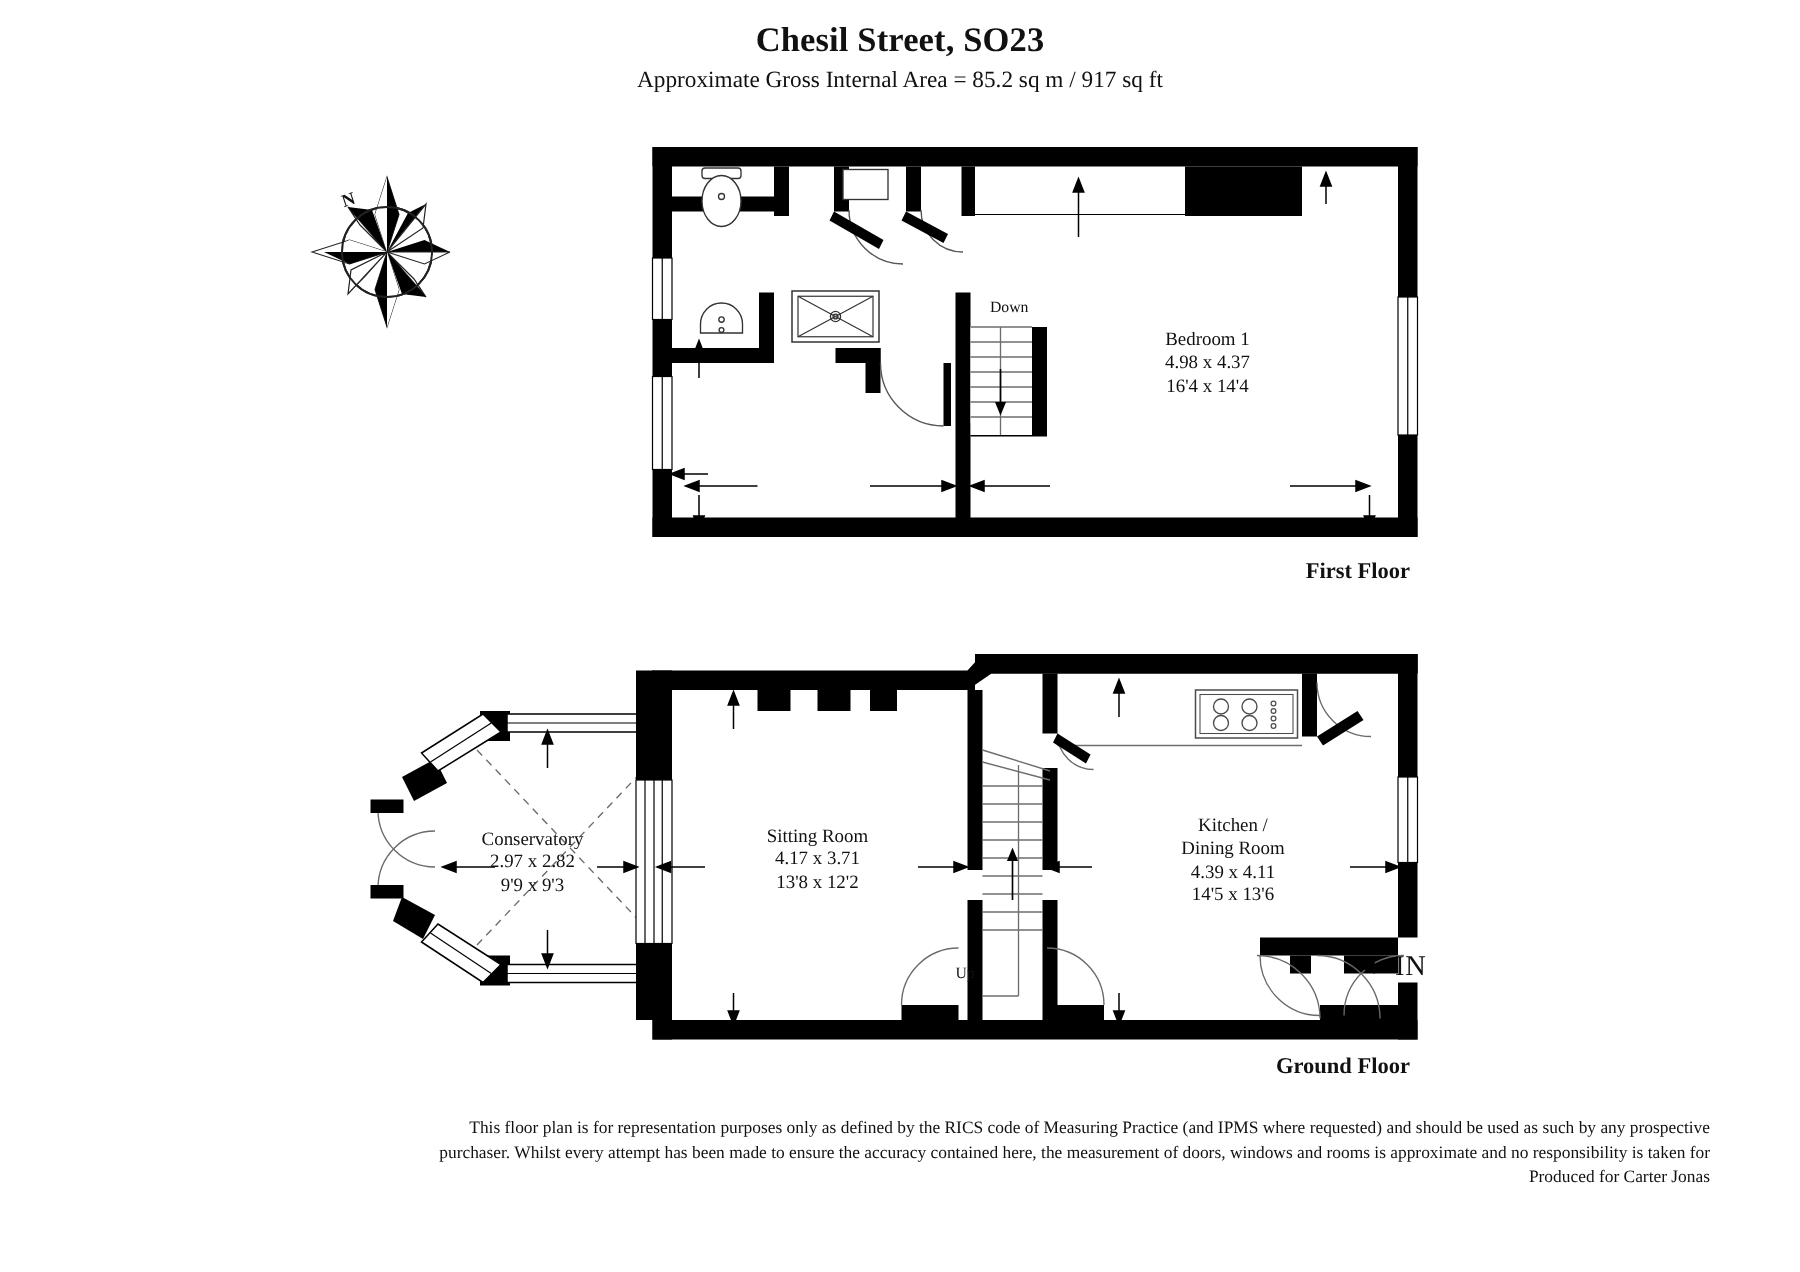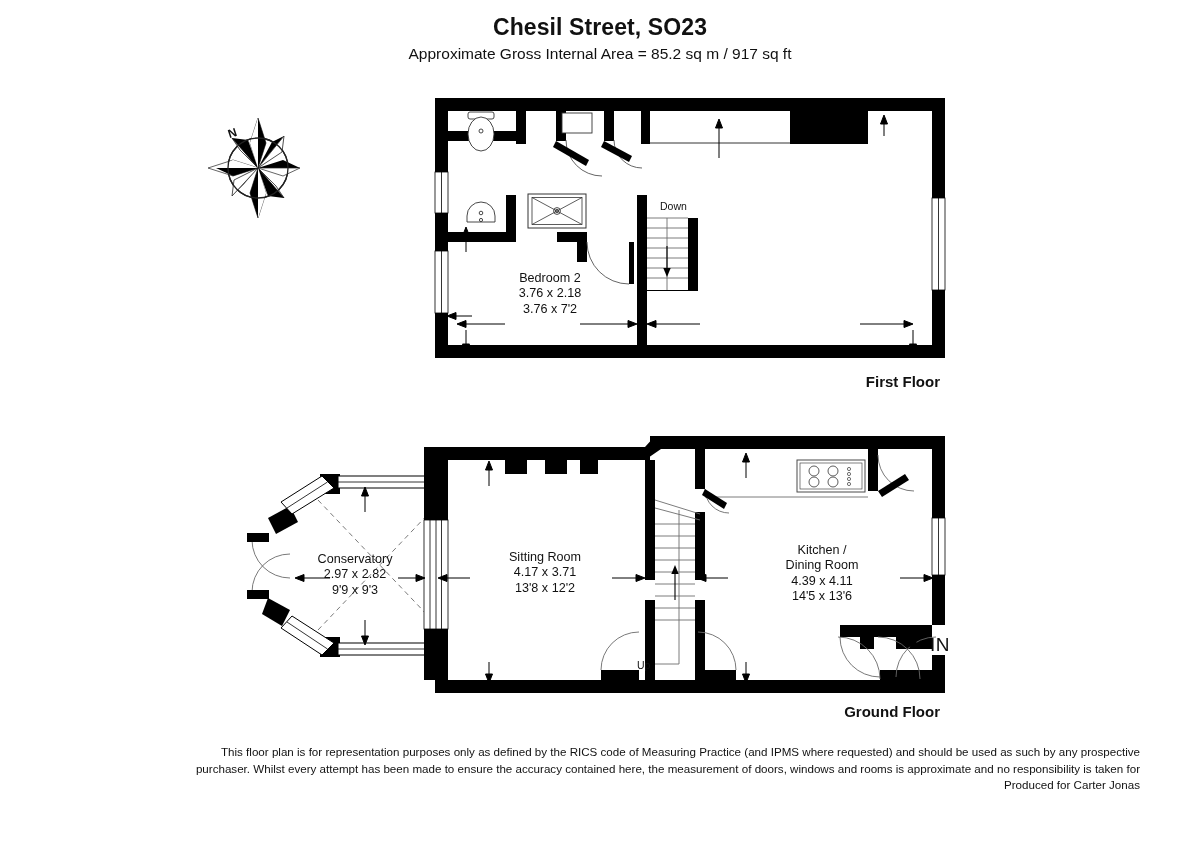--- a/index.html
+++ b/index.html
@@ -13,20 +13,21 @@
     height: 848px;
     font-family: "Liberation Sans", sans-serif;
     color: #111111;
     position: relative;
     overflow: hidden;
   }
   #page {
     position: relative;
     width: 1200px;
     height: 672px;
+    font-family: Liberation Serif, serif;
   }
   .hdr {
     position: absolute;
     left: 0;
     width: 1200px;
     text-align: center;
   }
   #title {
     top: 14px;
     font-size: 23px;
@@ -71,21 +72,21 @@
   }
   #footer .line { display: block; }
   #produced {
     margin-top: 0px;
   }
   .tiny {
     position: absolute;
     font-size: 10.5px;
   }
   #down-label { left: 660px; top: 200px; }
-  #up-label { left: 637px; top: 644px; margin-top: 15px; }
+  #up-label { left: 637px; top: 644px; }
   #in-label {
     left: 930px;
     top: 634px;
     font-size: 19px;
     font-weight: normal;
     letter-spacing: 0.5px;
   }
   #compass-n {
     position: absolute;
     left: 228px;
@@ -457,26 +458,26 @@
         <polygon points="489,683 485.5,674 492.5,674" fill="#000000"></polygon>
         <line x1="746" y1="662" x2="746" y2="678"></line>
         <polygon points="746,683 742.5,674 749.5,674" fill="#000000"></polygon>
 
         <line x1="912" y1="645" x2="926" y2="645"></line>
         <polygon points="907,645 916,641.5 916,648.5" fill="#000000"></polygon>
       </g>
     </g>
   </svg>
 
-
-  <div class="room" id="bedroom-2-label" style="left: 480px; top: 271px; width: 140px;">
-    <span>Bedroom 2</span>
-    <span>3.76 x 2.18</span>
-    <span>3.76 x 7'2</span>
+  <div class="room" id="bedroom-1-label" style="left: 735px; top: 219px; width: 140px;">
+    <span>Bedroom 1</span>
+    <span>4.98 x 4.37</span>
+    <span>16'4 x 14'4</span>
   </div>
+
 
   <div class="tiny" id="down-label">Down</div>
 
   <div class="floor-label" id="first-floor-label">First Floor</div>
 
   <div class="room" id="conservatory-label" style="left: 285px; top: 552px; width: 140px;">
     <span>Conservatory</span>
     <span>2.97 x 2.82</span>
     <span>9'9 x 9'3</span>
   </div>

